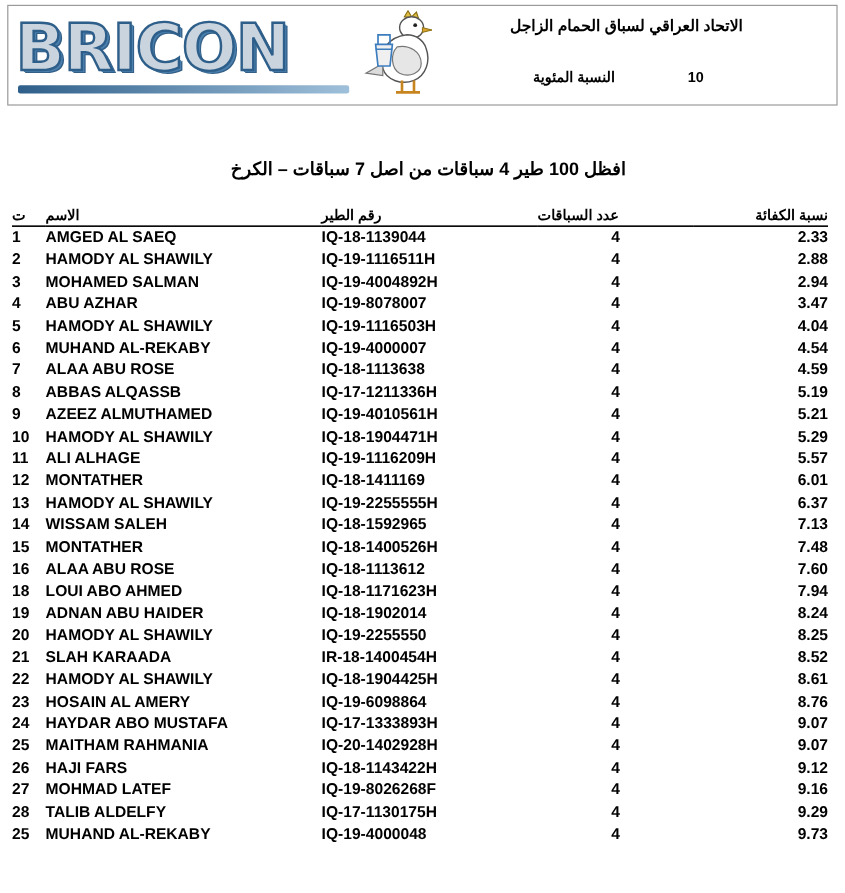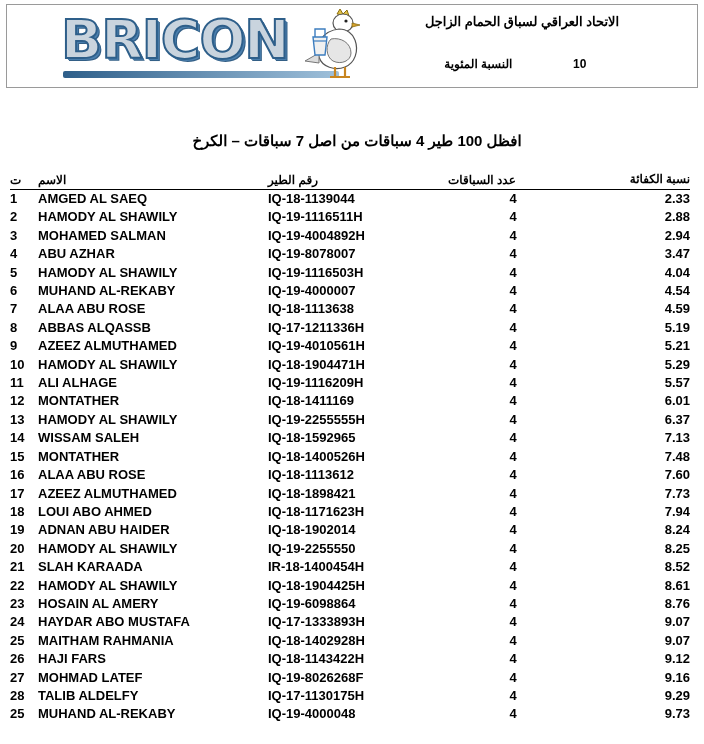--- a/index.html
+++ b/index.html
@@ -29,21 +29,20 @@
     border: 1px solid #9a9a9a;
     background: #ffffff;
     box-sizing: border-box;
   }
   .logo-wrap {
     position: absolute;
     left: 6px;
     top: 4px;
     width: 300px;
     height: 74px;
-    margin-left: 48px;
   }
   .logo-text {
     font-family: "DejaVu Sans", sans-serif;
     font-weight: bold;
     font-size: 54px;
     letter-spacing: -1px;
     line-height: 62px;
     color: #c9d4de;
     -webkit-text-stroke: 2px #2e5f8a;
     text-shadow:
@@ -151,21 +150,21 @@
     text-align: center;
   }
   th.c-coef, td.c-coef {
     text-align: right;
     padding-right: 50px;
   }
   th.c-rank { text-align: left; }
   th.c-name { text-align: left; }
   th.c-ring { text-align: left; margin-left: 48px; }
   th.c-races { text-align: left; }
-  th.c-coef { text-align: right; padding-right: 34px; font-family: Liberation Serif, serif; }
+  th.c-coef { text-align: right; padding-right: 34px; }
   table.result tbody td {
     padding: 0;
     line-height: 18.4px;
     height: 18.4px;
     white-space: nowrap;
   }
   .ar { direction: rtl; }
 </style>
 </head>
 <body>
@@ -332,27 +331,20 @@
             <td class="c-coef">7.48</td>
           </tr>
           <tr>
             <td class="c-rank">16</td>
             <td class="c-name">ALAA ABU ROSE</td>
             <td class="c-ring">IQ-18-1113612</td>
             <td class="c-races">4</td>
             <td class="c-coef">7.60</td>
           </tr>
           <tr>
-            <td class="c-rank">17</td>
-            <td class="c-name">AZEEZ ALMUTHAMED</td>
-            <td class="c-ring">IQ-18-1898421</td>
-            <td class="c-races">4</td>
-            <td class="c-coef">7.73</td>
-          </tr>
-          <tr>
             <td class="c-rank">18</td>
             <td class="c-name">LOUI ABO AHMED</td>
             <td class="c-ring">IQ-18-1171623H</td>
             <td class="c-races">4</td>
             <td class="c-coef">7.94</td>
           </tr>
           <tr>
             <td class="c-rank">19</td>
             <td class="c-name">ADNAN ABU HAIDER</td>
             <td class="c-ring">IQ-18-1902014</td>
@@ -390,21 +382,21 @@
           <tr>
             <td class="c-rank">24</td>
             <td class="c-name">HAYDAR ABO MUSTAFA</td>
             <td class="c-ring">IQ-17-1333893H</td>
             <td class="c-races">4</td>
             <td class="c-coef">9.07</td>
           </tr>
           <tr>
             <td class="c-rank">25</td>
             <td class="c-name">MAITHAM RAHMANIA</td>
-            <td class="c-ring">IQ-18-1402928H</td>
+            <td class="c-ring">IQ-20-1402928H</td>
             <td class="c-races">4</td>
             <td class="c-coef">9.07</td>
           </tr>
           <tr>
             <td class="c-rank">26</td>
             <td class="c-name">HAJI FARS</td>
             <td class="c-ring">IQ-18-1143422H</td>
             <td class="c-races">4</td>
             <td class="c-coef">9.12</td>
           </tr>

